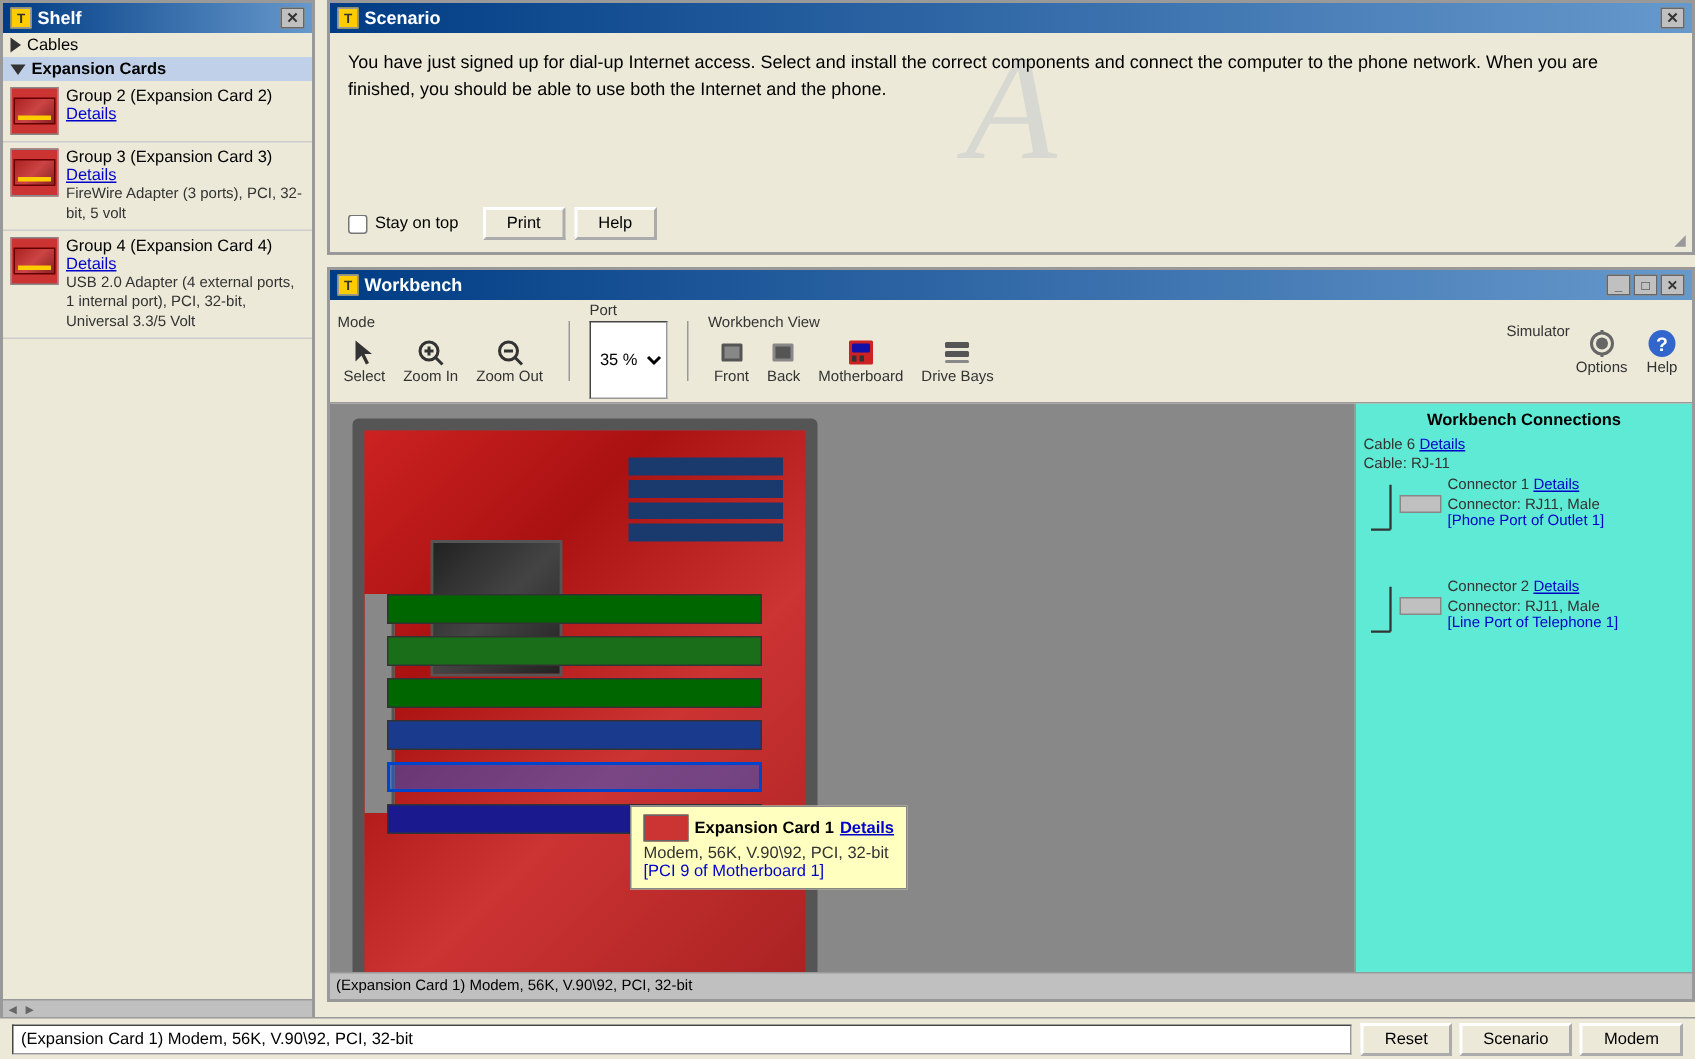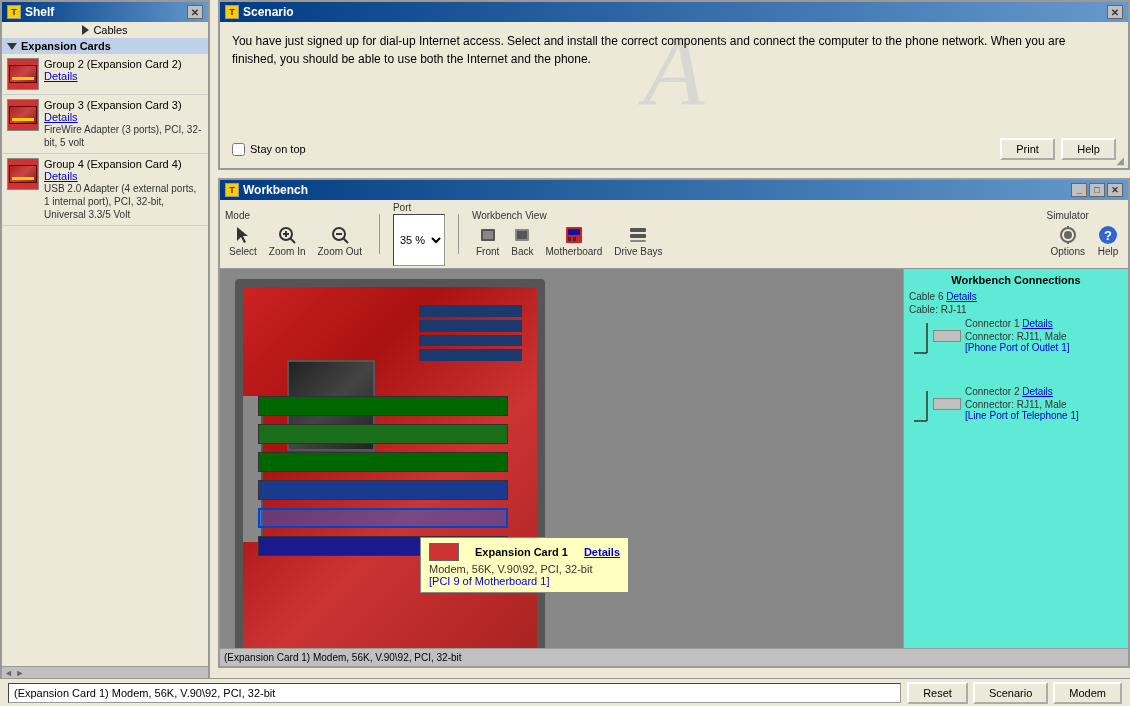--- a/index.html
+++ b/index.html
@@ -62,21 +62,20 @@
       flex-direction: column;
       flex: 1;
       overflow: hidden;
     }
     .shelf-cables-row {
       padding: 2px 5px;
       display: flex;
       align-items: center;
       gap: 4px;
       cursor: pointer;
-      justify-content: center;
     }
     .triangle-right {
       width: 0; height: 0;
       border-top: 5px solid transparent;
       border-bottom: 5px solid transparent;
       border-left: 7px solid #333;
       display: inline-block;
     }
     .triangle-down {
       width: 0; height: 0;
@@ -171,22 +170,23 @@
       font-style: italic;
       pointer-events: none;
       line-height: 1;
     }
     .scenario-footer {
       position: absolute;
       bottom: 8px;
       left: 0; right: 0;
       display: flex;
       align-items: center;
-      justify-content: space-between;
+      justify-content: flex-start;
       padding: 0 12px;
+      gap: 16px;
     }
     .scenario-checkbox-row {
       display: flex;
       align-items: center;
       gap: 5px;
     }
     .scenario-buttons {
       display: flex;
       gap: 6px;
     }
@@ -339,21 +339,21 @@
       border: 1px solid #888;
       padding: 5px 8px;
       font-size: 11px;
       z-index: 10;
       white-space: nowrap;
     }
     .tooltip-title {
       font-weight: bold;
       display: flex;
       align-items: center;
-      gap: 16px;
+      gap: 4px;
     }
     .tooltip-link { color: #0000cc; text-decoration: underline; }
     .tooltip-thumb {
       width: 30px; height: 18px;
       background: #cc3333;
       border: 1px solid #666;
       display: inline-block;
     }
 
     
@@ -452,21 +452,21 @@
       height: 18px;
       display: flex;
       align-items: center;
       padding: 0 4px;
       font-size: 10px;
     }
 
     
     .simulator-group {
       display: flex;
-      flex-direction: column;
+      flex-direction: row;
     }
   </style>
 </head>
 <body>
 
 <div class="shelf-panel">
   <div class="shelf-titlebar">
     <div class="shelf-titlebar-left">
       <div class="titlebar-icon">T</div>
       <span>Shelf</span>

